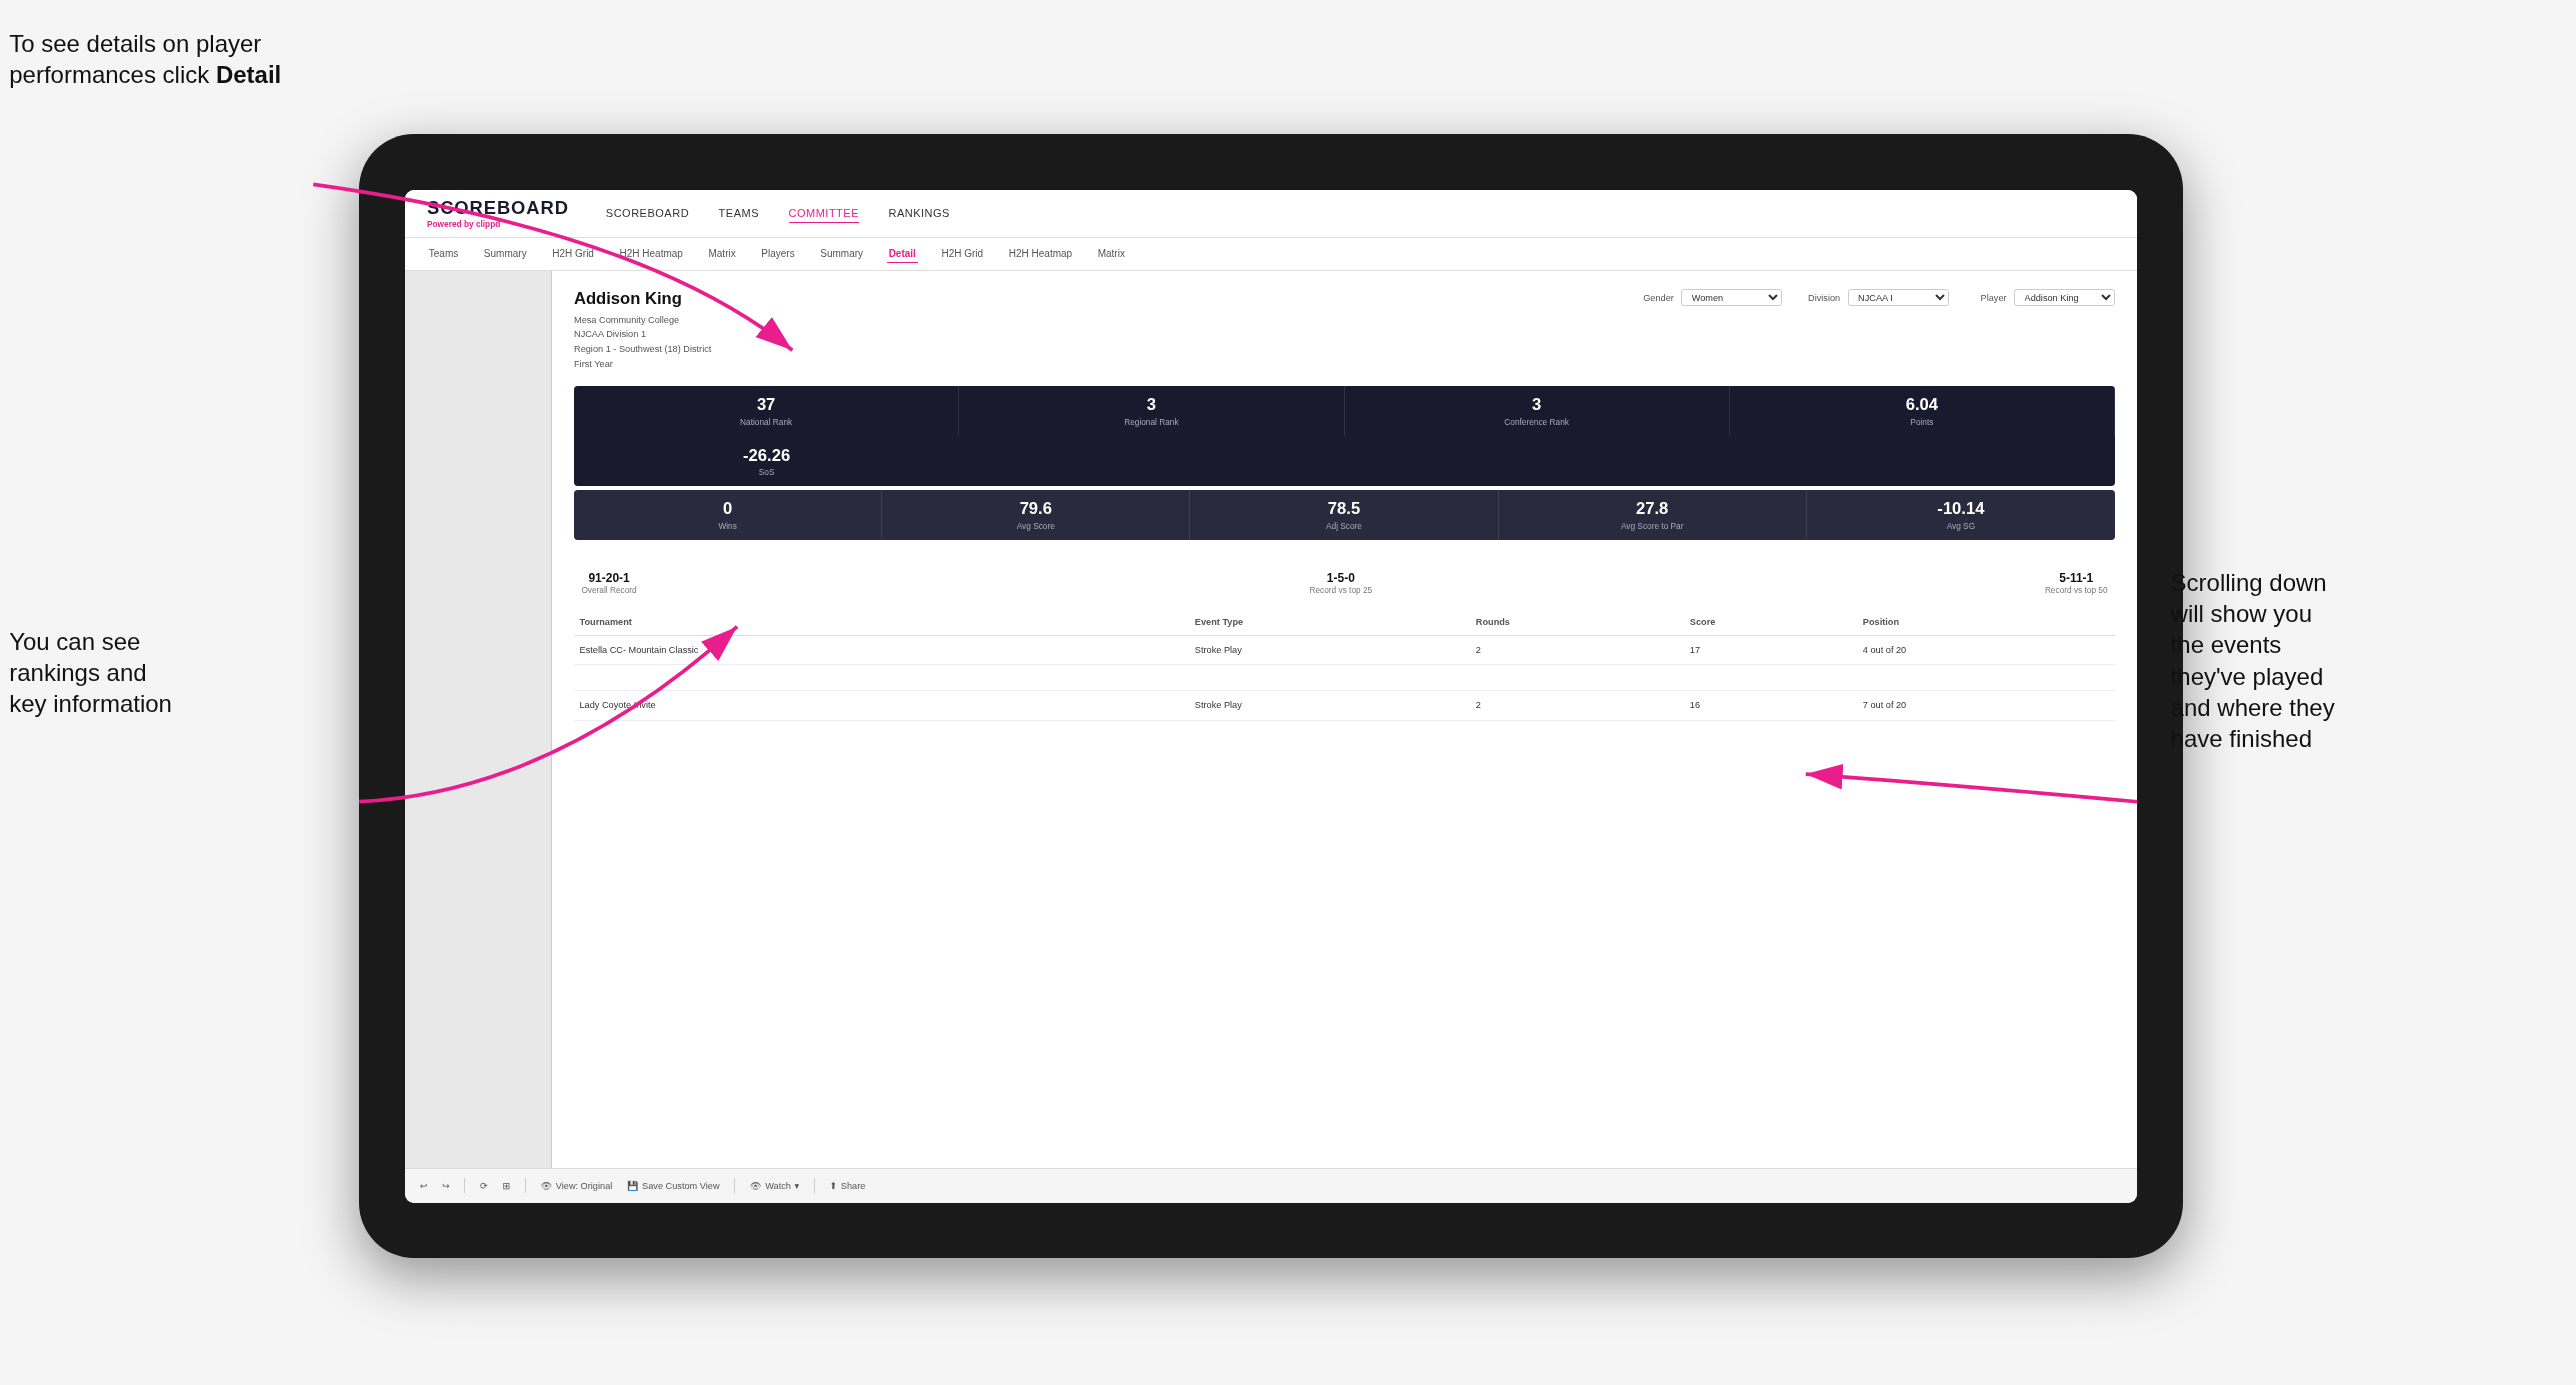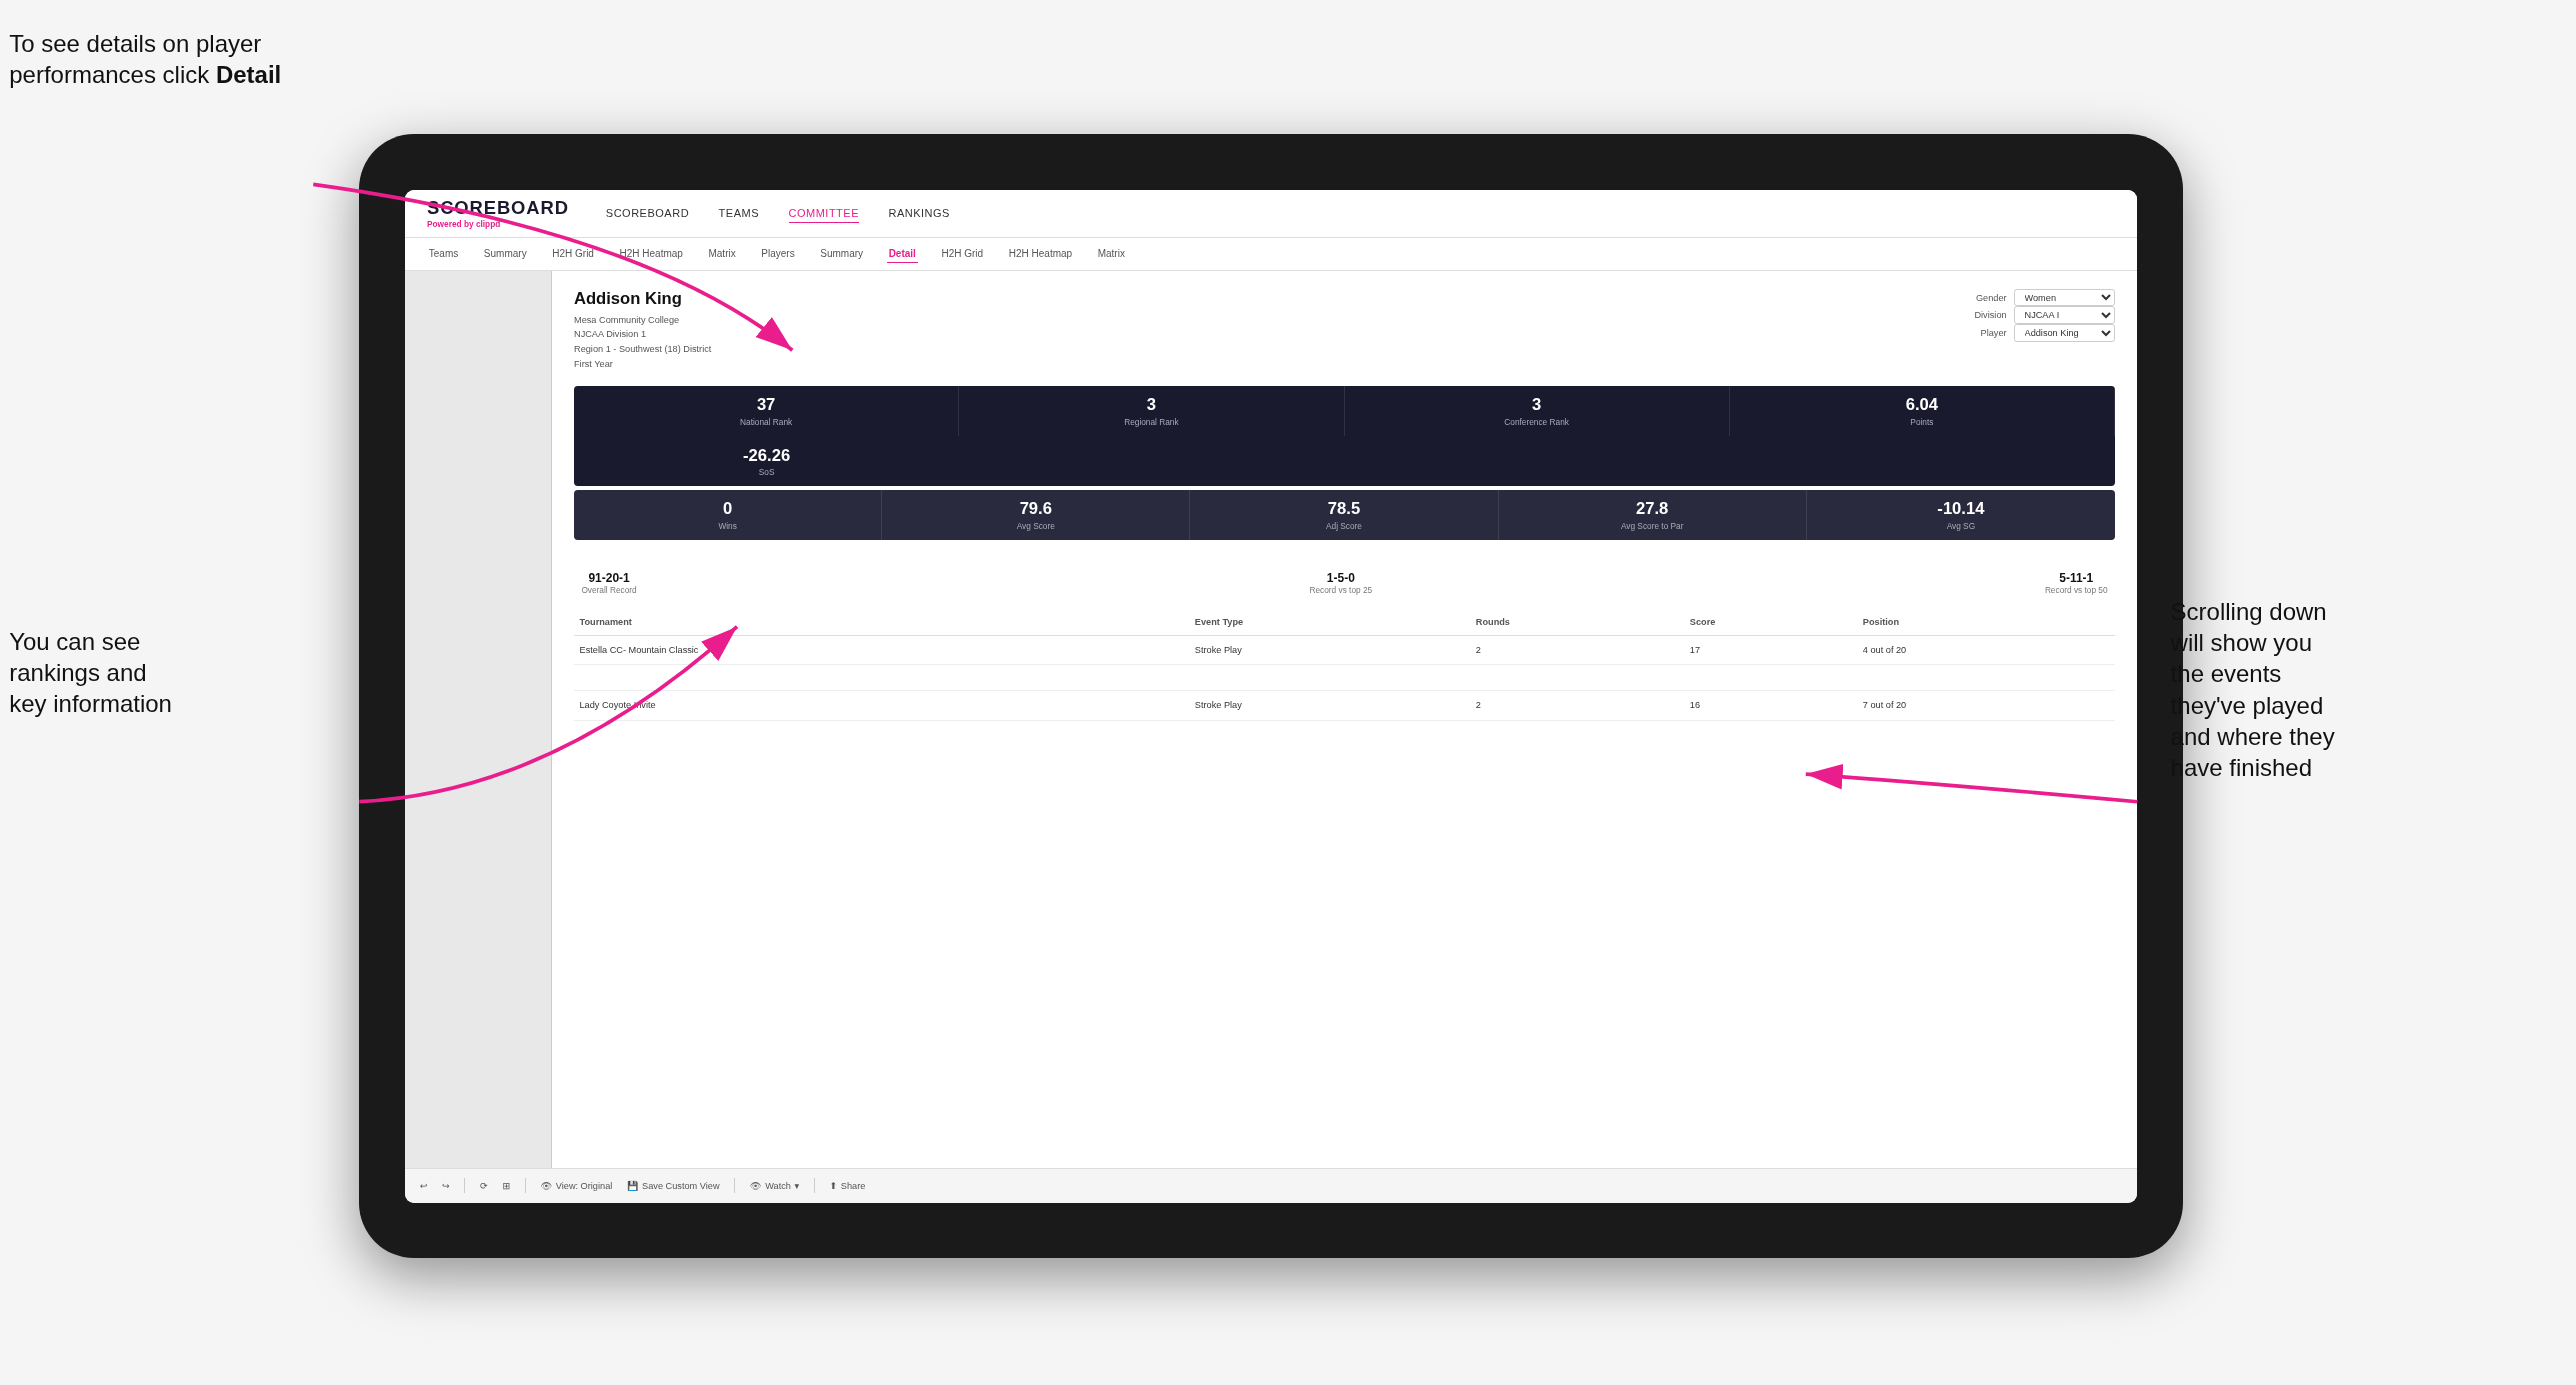--- a/index.html
+++ b/index.html
@@ -28,21 +28,21 @@
       width: 350px;
     }
 
     .annotation-bottomleft {
       top: 626px;
       left: 9.2px;
       width: 359px;
     }
 
     .annotation-right {
-      top: 596px;
+      top: 567px;
       right: 18.4px;
       width: 387px;
     }
 
     
     .arrows-overlay {
       position: absolute;
       top: 0; left: 0;
       width: 2576px;
       height: 1386px;
@@ -189,22 +189,21 @@
     }
 
     .player-info p {
       font-size: 9.2px;
       color: #555;
       line-height: 1.6;
     }
 
     .player-controls {
       display: flex;
-      flex-direction: column;
-      gap: 0;
+      gap: 14px;
     }
 
     .control-row {
       display: flex;
       align-items: center;
       gap: 7.4px;
     }
 
     .control-label {
       font-size: 9.2px;

